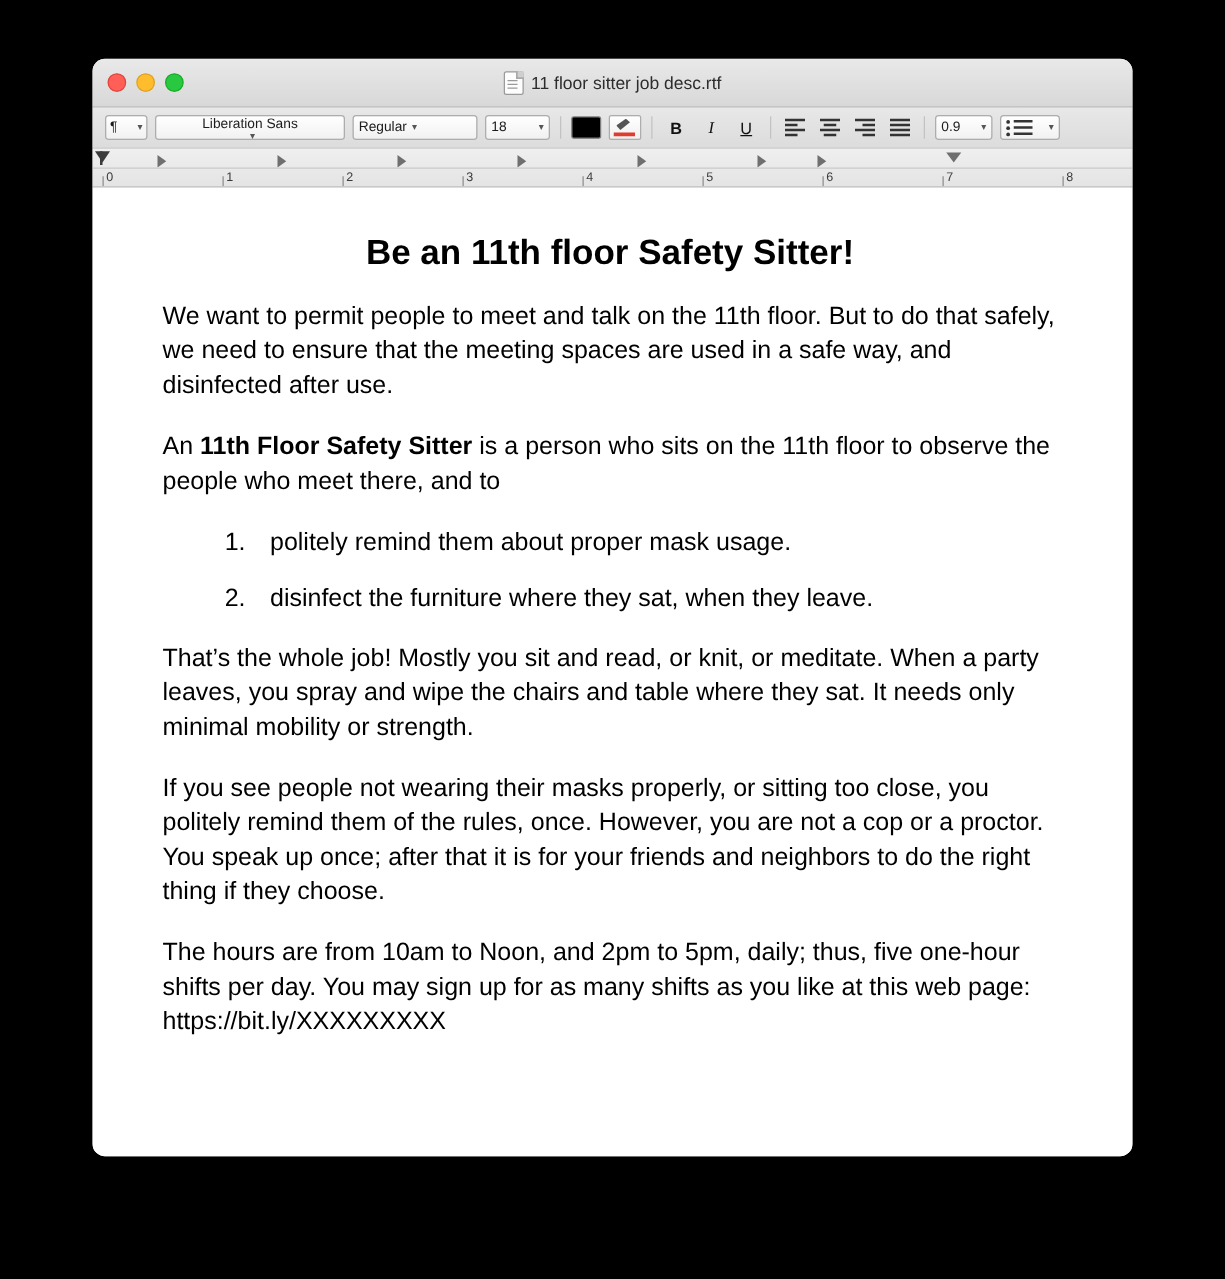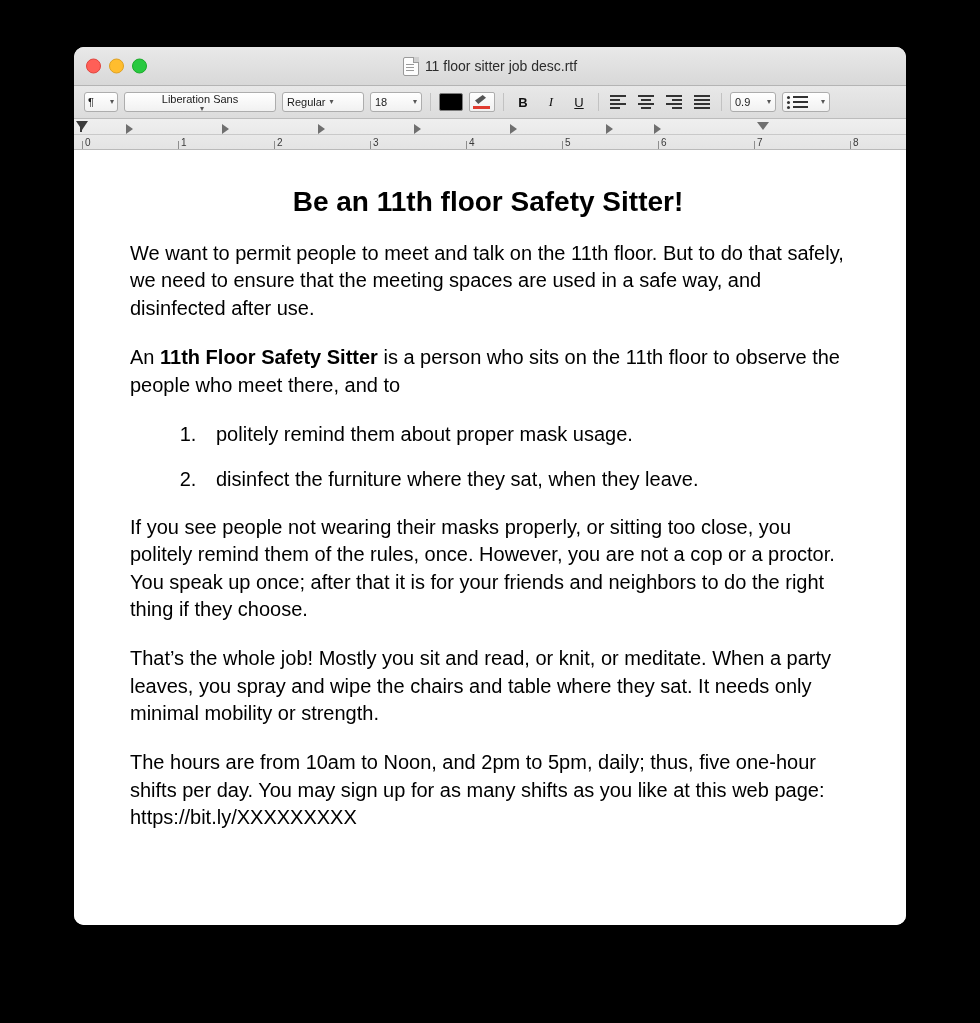--- a/index.html
+++ b/index.html
@@ -125,21 +125,21 @@
     white-space: nowrap;
   }
   .ctl .caret {
     margin-left: 4px;
     font-size: 8px;
     color: #555;
     line-height: 1;
   }
   .ctl.para { width: 34px; justify-content: space-between; padding: 0 3px; }
   .ctl.fontname { width: 152px; justify-content: space-between; flex-direction: column; }
-  .ctl.fontstyle { width: 82px; justify-content: flex-start; }
+  .ctl.fontstyle { width: 100px; justify-content: flex-start; }
   .ctl.fontsize { width: 52px; justify-content: space-between; }
   .ctl.linespace { width: 46px; justify-content: space-between; }
   .ctl.listmenu { width: 48px; justify-content: space-between; }
 
   .swatch-black {
     width: 22px; height: 16px;
     background: #000000;
     border: 1px solid #7d7d7d;
     border-radius: 2px;
   }
@@ -428,19 +428,19 @@
 
       <p class="para-text">We want to permit people to meet and talk on the 11th floor. But to do that safely, we need to ensure that the meeting spaces are used in a safe way, and disinfected after use.</p>
 
       <p class="para-text"><span>An </span><b>11th Floor Safety Sitter</b><span> is a person who sits on the 11th floor to observe the people who meet there, and to</span></p>
 
       <ol class="doclist">
         <li>politely remind them about proper mask usage.</li>
         <li>disinfect the furniture where they sat, when they leave.</li>
       </ol>
 
+      <p class="para-text">That’s the whole job! Mostly you sit and read, or knit, or meditate. When a party leaves, you spray and wipe the chairs and table where they sat. It needs only minimal mobility or strength.</p>
       <p class="para-text">If you see people not wearing their masks properly, or sitting too close, you politely remind them of the rules, once. However, you are not a cop or a proctor. You speak up once; after that it is for your friends and neighbors to do the right thing if they choose.</p>
-      <p class="para-text">That’s the whole job! Mostly you sit and read, or knit, or meditate. When a party leaves, you spray and wipe the chairs and table where they sat. It needs only minimal mobility or strength.</p>
       <p class="para-text">The hours are from 10am to Noon, and 2pm to 5pm, daily; thus, five one-hour shifts per day. You may sign up for as many shifts as you like at this web page: https://bit.ly/XXXXXXXXX</p>
     </div>
 
   </div>
 </div>
 
 </body></html>

